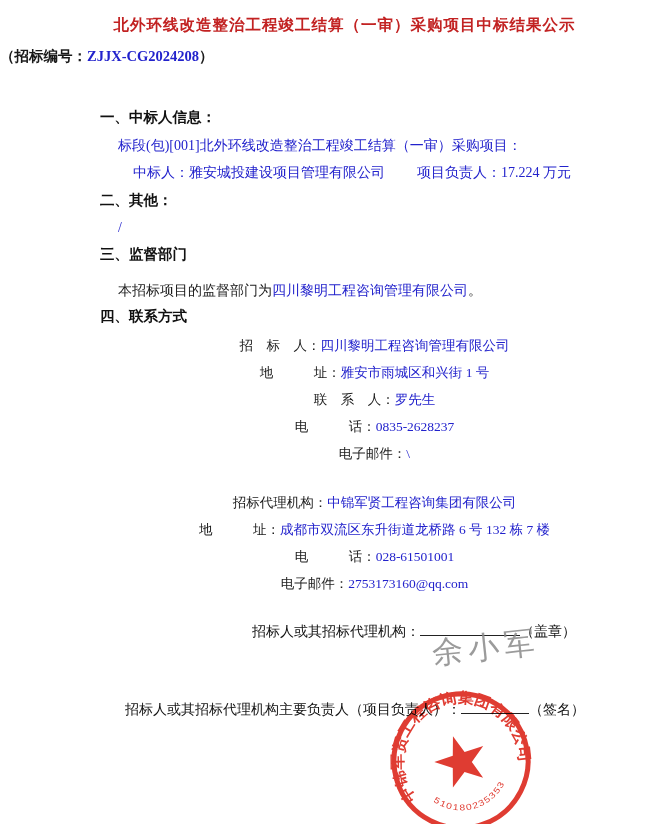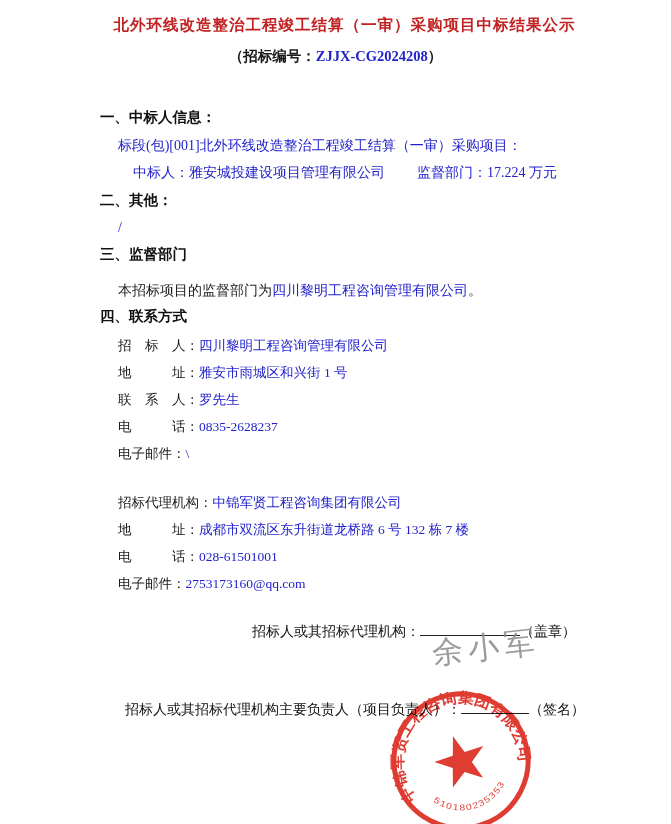--- a/index.html
+++ b/index.html
@@ -15,21 +15,20 @@
   .doc-title {
     padding-top:15px;
     text-align:center;
     font-size:15.5px; font-weight:bold;
     color:#c22222;
     letter-spacing:1px;
     padding-left:18px;
   }
   .doc-subtitle {
     margin-top:11px;
-    text-align:center;
     font-size:14.5px; font-weight:bold;
     color:#1a1a1a;
   }
   .doc-subtitle .code { color:#2222cc; font-family:"Liberation Serif", serif; }
   .content { padding-left:100px; padding-right:40px; }
   .h {
     font-size:14.5px; font-weight:bold;
     height:17px; line-height:17px;
     color:#111;
   }
@@ -39,21 +38,21 @@
   .ind { padding-left:18px; }
   .ind2 { padding-left:33px; }
   .mt-s1 { margin-top:43px; }
   .mt-pkg { margin-top:11px; }
   .mt-win { margin-top:10px; }
   .mt-s2 { margin-top:11px; }
   .mt-sl { margin-top:10px; }
   .mt-s3 { margin-top:10px; }
   .mt-b3 { margin-top:19px; }
   .mt-s4 { margin-top:9px; }
-  .row { font-size:13.5px; height:17px; line-height:17px; padding-left:18px; }
+  .row { font-size:13.5px; height:17px; line-height:17px; padding-left:18px;text-align:center; }
   .row .lab { color:#1a1a1a; }
   .row .val { color:#2222cc; }
   .mt-row1 { margin-top:12px; }
   .mt-row { margin-top:10px; }
   .mt-agency { margin-top:32px; }
   .price-part { margin-left:32px; }
   .sig-line {
     font-size:14px; height:18px; line-height:18px;
     color:#111;
   }
@@ -95,21 +94,21 @@
 
   <div class="doc-subtitle">
     <span>（招标编号：</span><span class="code">ZJJX-CG2024208</span><span>）</span>
   </div>
 
   <div class="content">
 
     <div class="h mt-s1">一、中标人信息：</div>
     <div class="t blue ind mt-pkg">标段(包)[001]北外环线改造整治工程竣工结算（一审）采购项目：</div>
     <div class="t blue ind2 mt-win">
-      <span>中标人：</span><span>雅安城投建设项目管理有限公司</span><span class="price-part">监督部门：</span><span>17.224 万元</span>
+      <span>中标人：</span><span>雅安城投建设项目管理有限公司</span><span class="price-part">项目负责人：</span><span>17.224 万元</span>
     </div>
 
     <div class="h mt-s2">二、其他：</div>
     <div class="t blue ind mt-sl">/</div>
 
     <div class="h mt-s3">三、监督部门</div>
     <div class="t ind mt-b3">
       <span class="black">本招标项目的监督部门为</span><span class="blue">四川黎明工程咨询管理有限公司</span><span class="black">。</span>
     </div>
 

